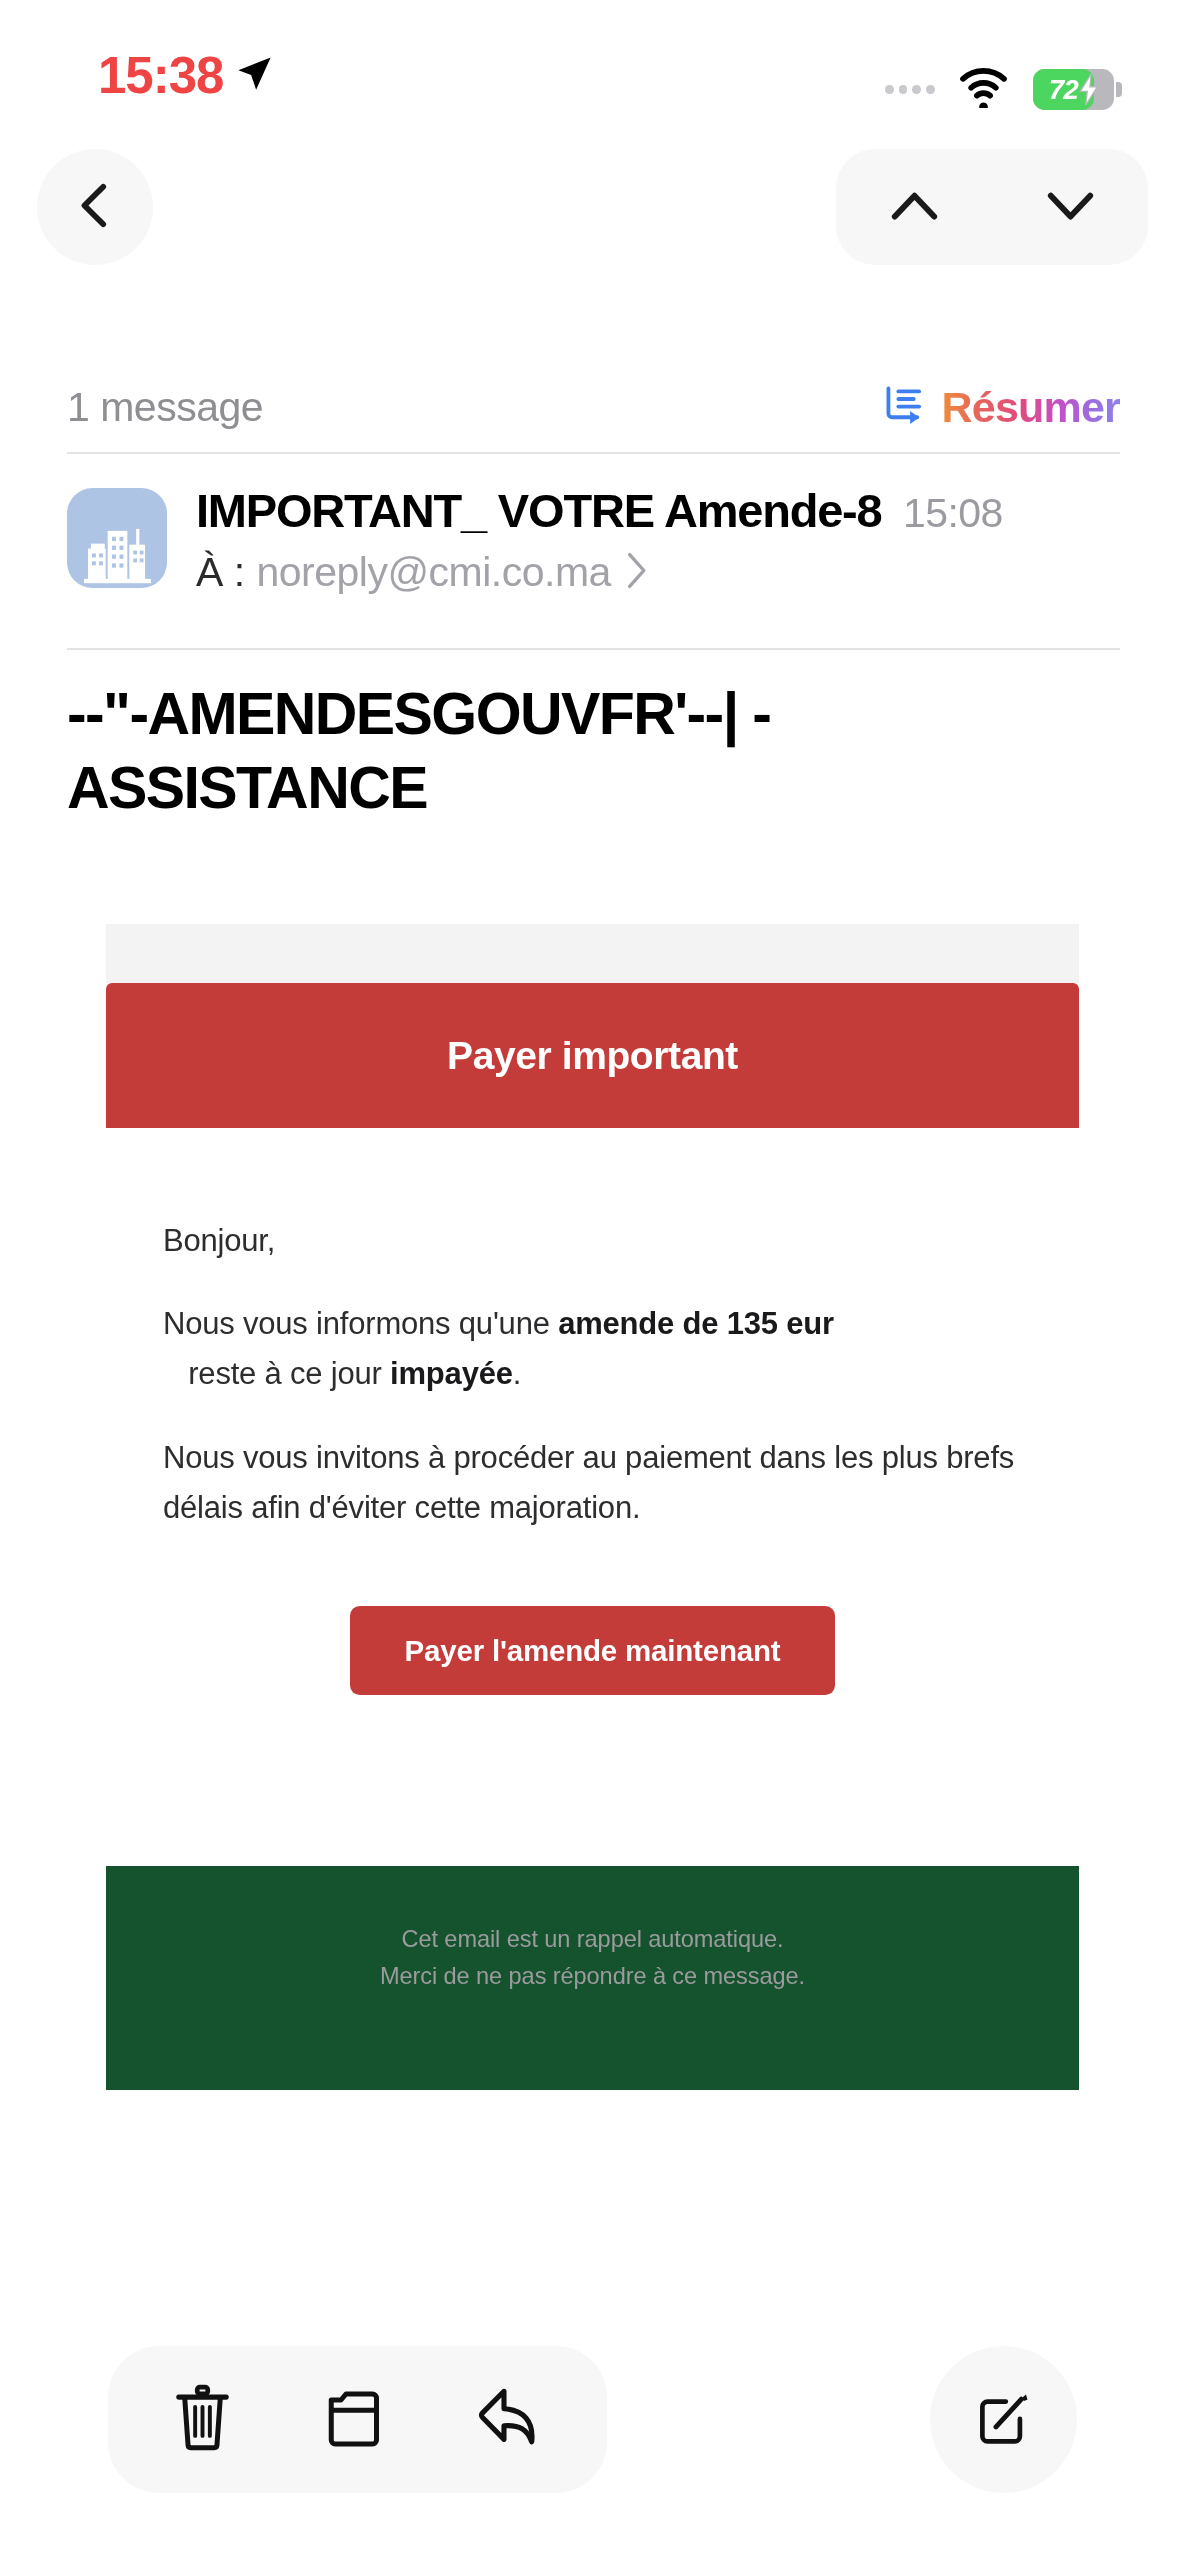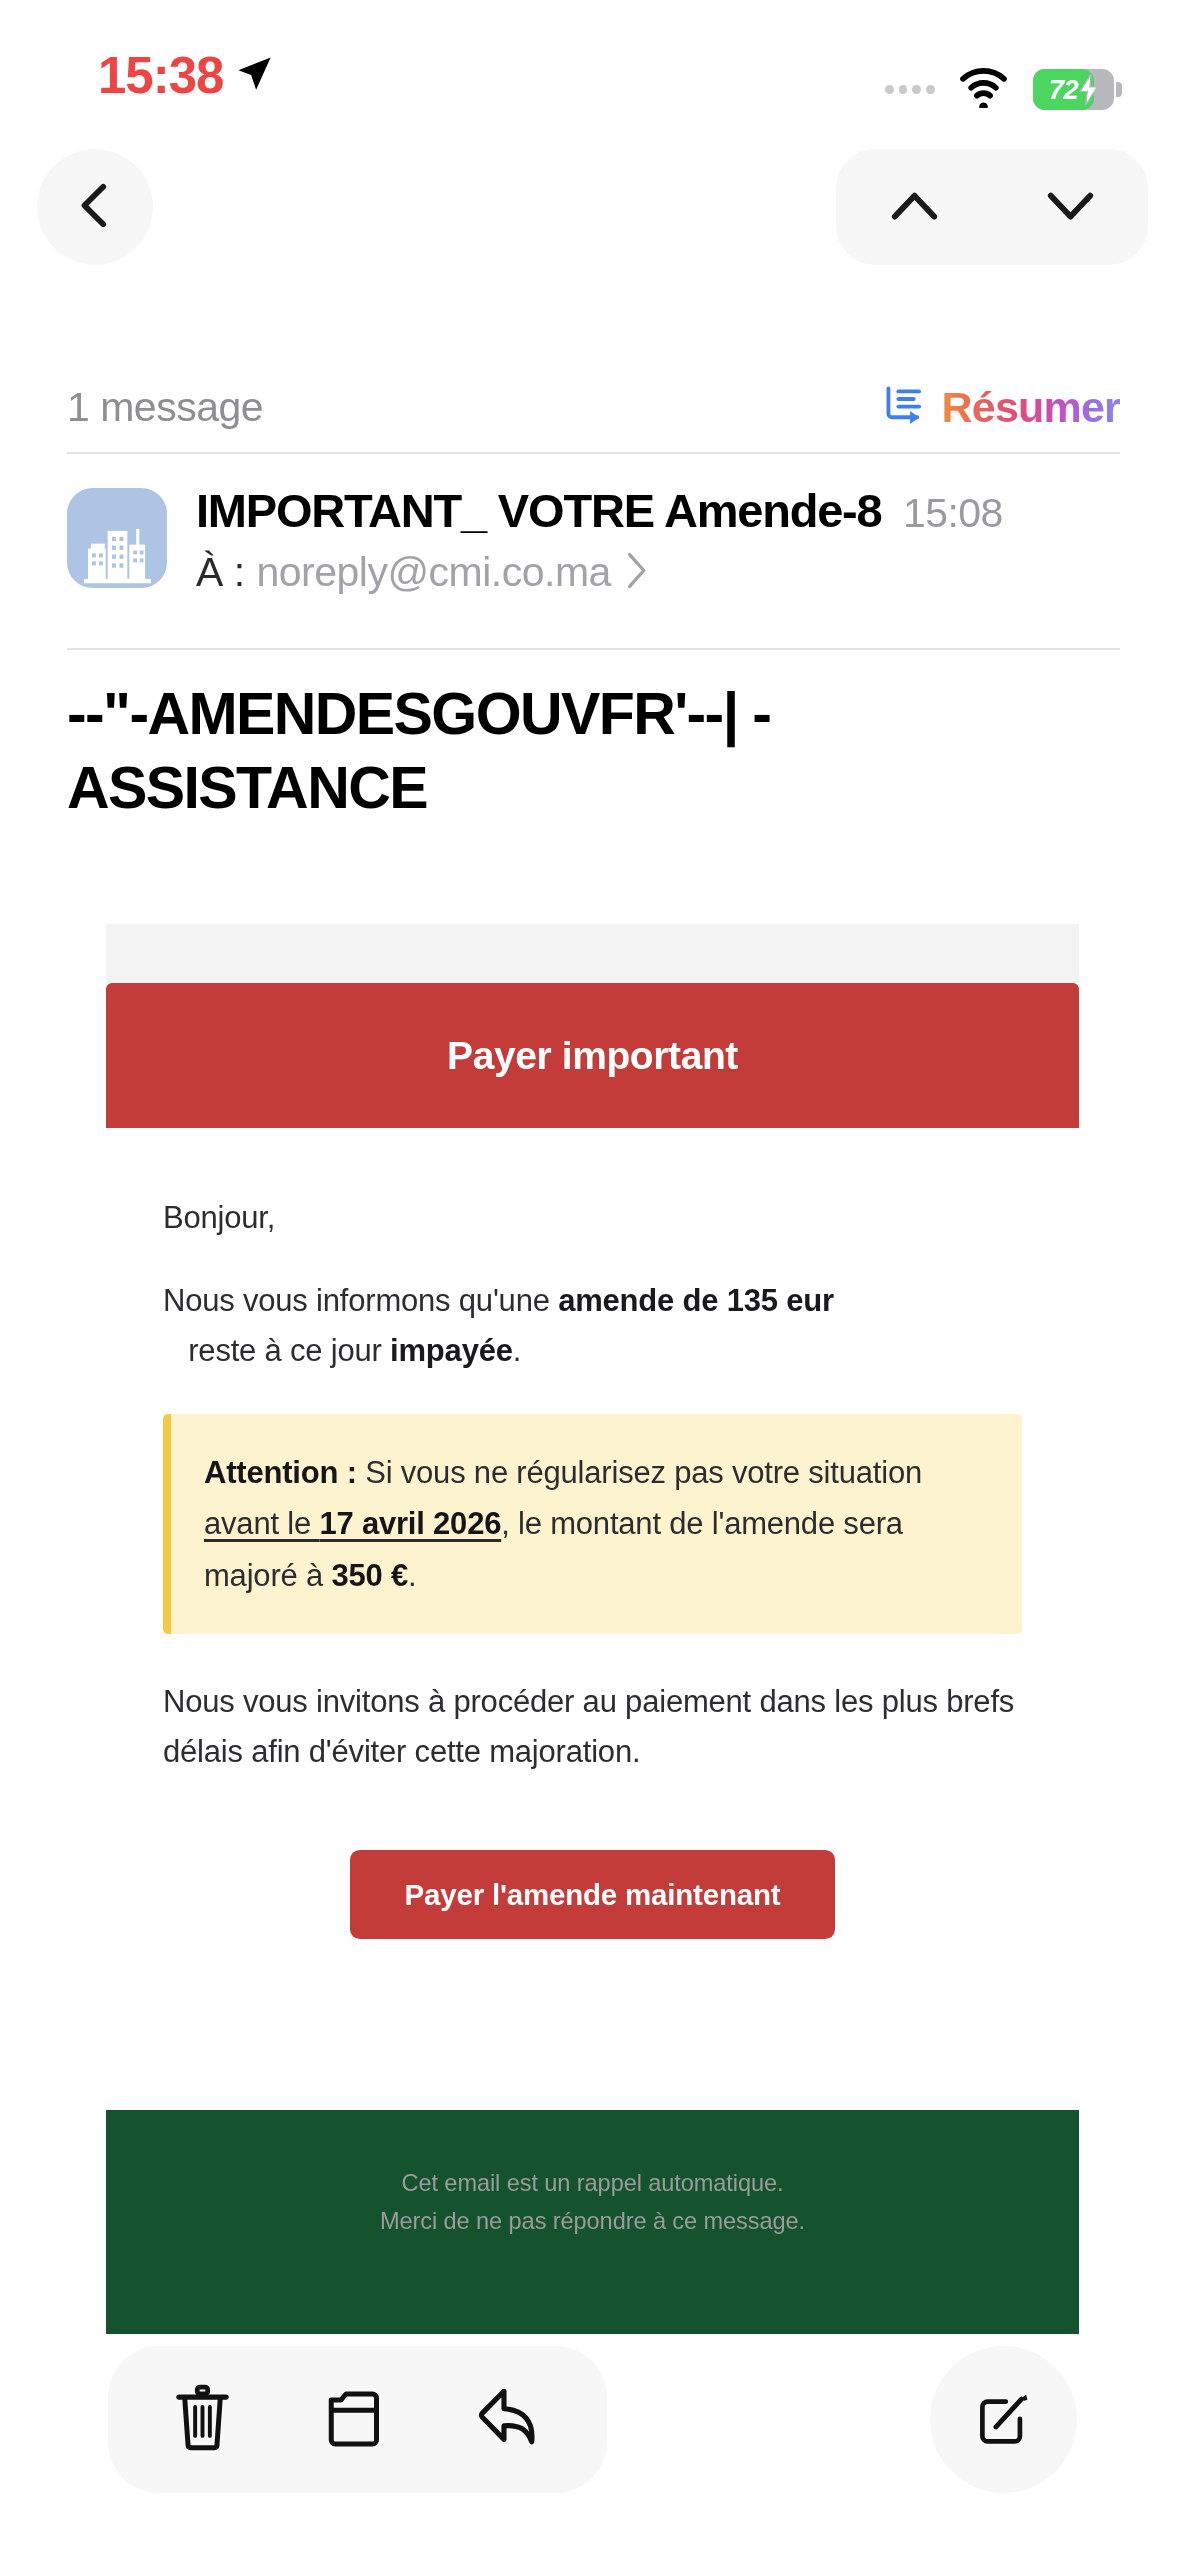--- a/index.html
+++ b/index.html
@@ -269,21 +269,21 @@
   }
   .banner-text {
     font-size: 39px;
     font-weight: 700;
     color: #ffffff;
     letter-spacing: -0.4px;
   }
 
   .body-inner {
     padding: 0 163px;
-    margin-top: 65px;
+    margin-top: 88px;
   }
   .p {
     font-size: 31px;
     line-height: 1.62;
     color: #2d2d2f;
     letter-spacing: -0.2px;
     margin-bottom: 33px;
   }
   .p b { font-weight: 700; color: #1a1a1c; }
 
@@ -510,23 +510,20 @@
     </div>
 
     <div class="body-inner">
 
       <p class="p">Bonjour,</p>
 
       <p class="p">
         <span>Nous vous informons qu'une </span><b>amende de 135 eur</b><span style="white-space:pre">   reste à ce jour </span><b>impayée</b><span>.</span>
       </p>
 
-      <div class="warnbox">
-        <b>Attention :</b><span> Si vous ne régularisez pas votre situation </span><u><span>avant le </span><b>17 avril 2026</b></u><span>, le montant de l'amende sera majoré à </span><b>350 €</b><span>.</span>
-      </div>
 
       <p class="p">Nous vous invitons à procéder au paiement dans les plus brefs délais afin d'éviter cette majoration.</p>
 
       <div class="cta-wrap">
         <button class="cta">Payer l'amende maintenant</button>
       </div>
 
     </div>
 
     <div class="footer-box">

